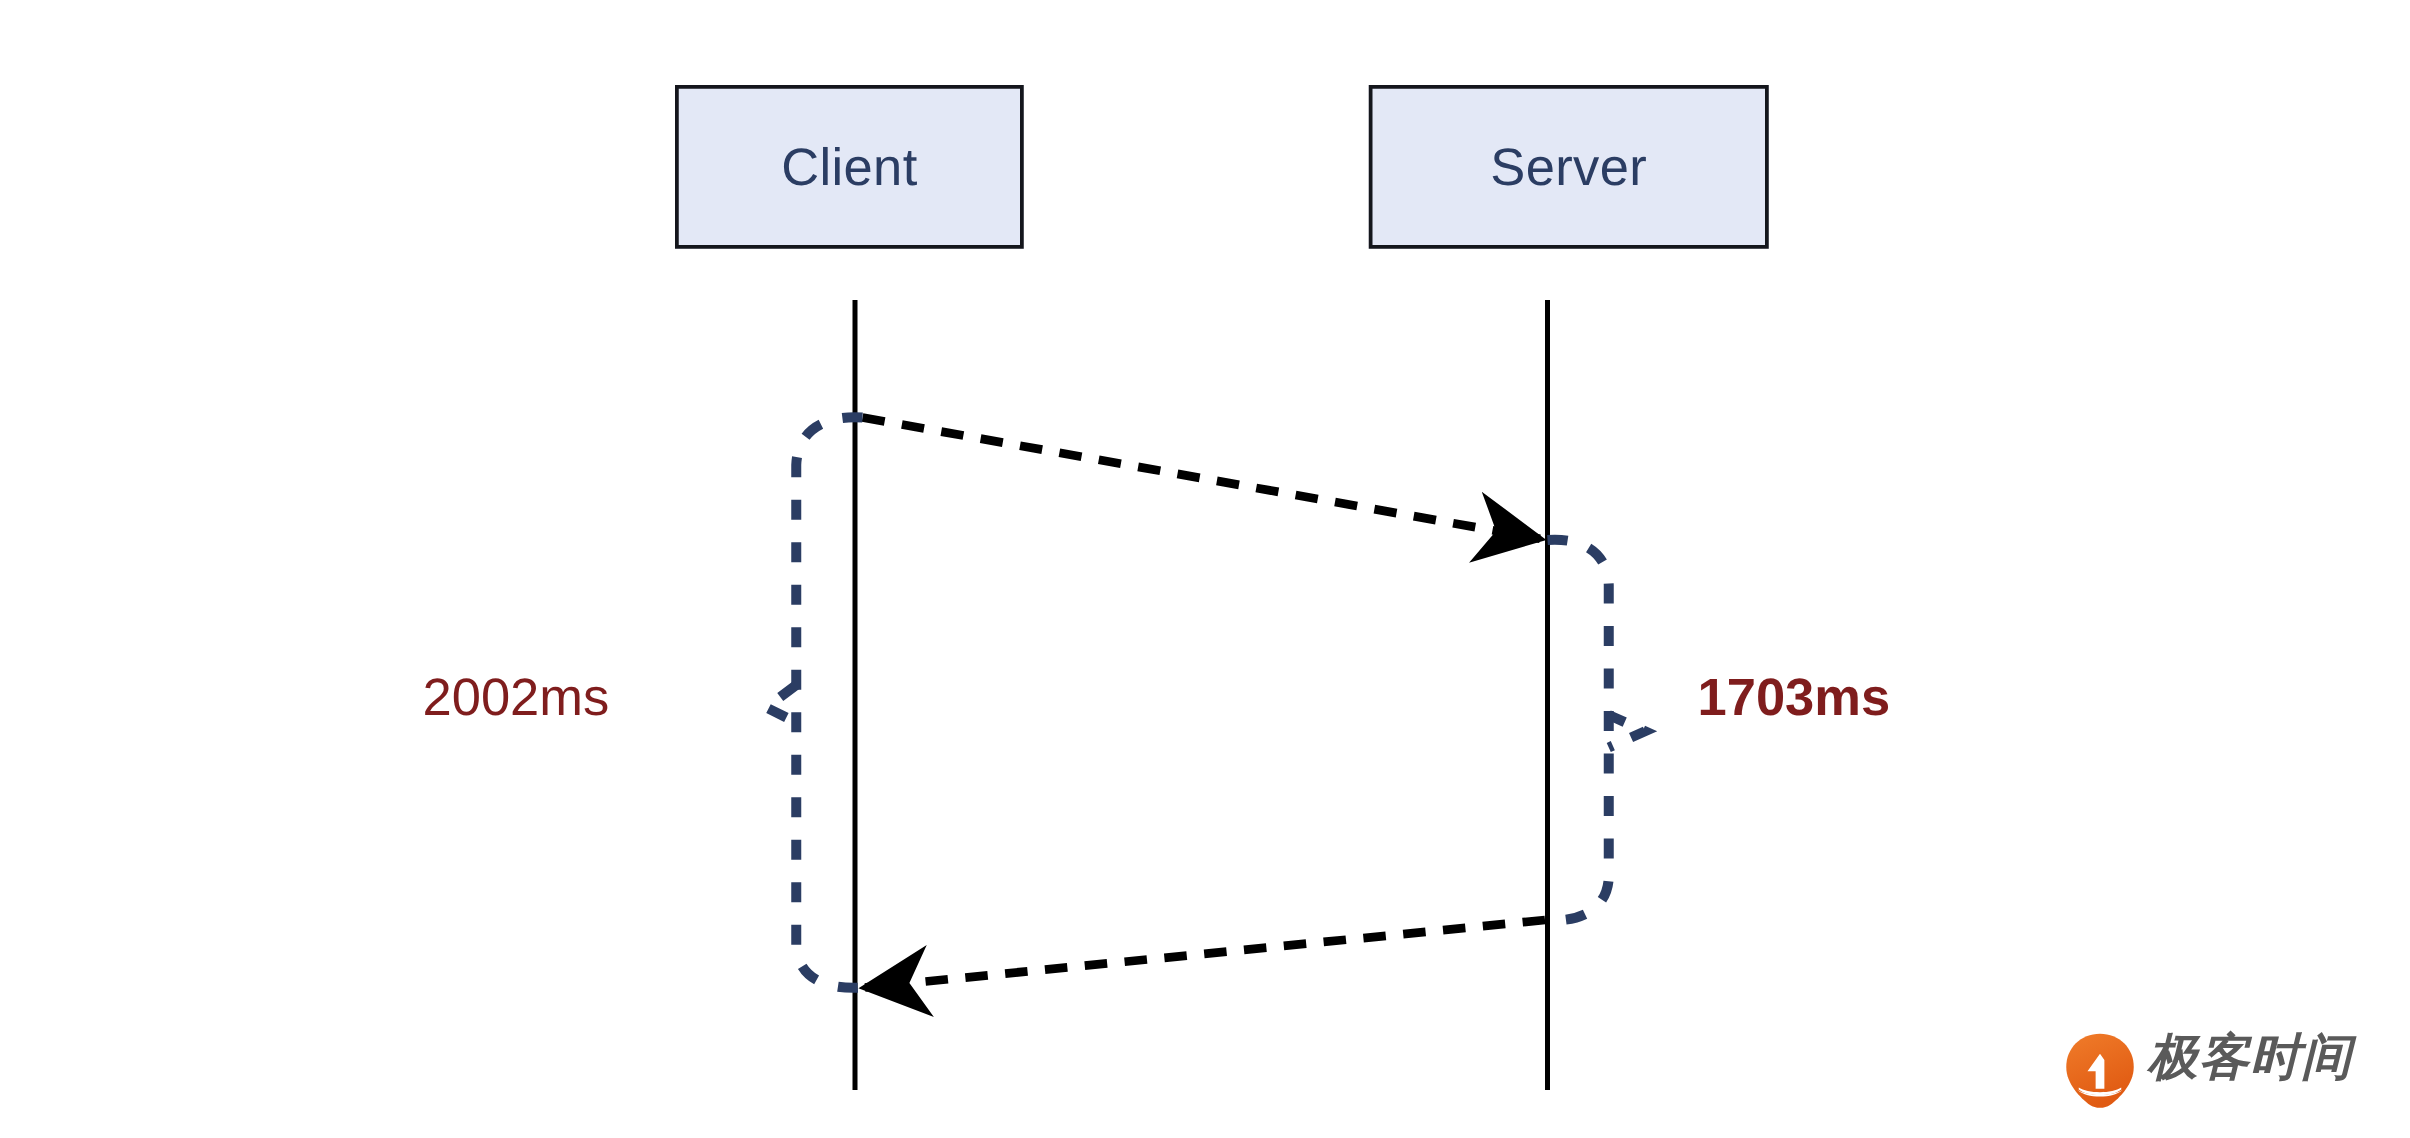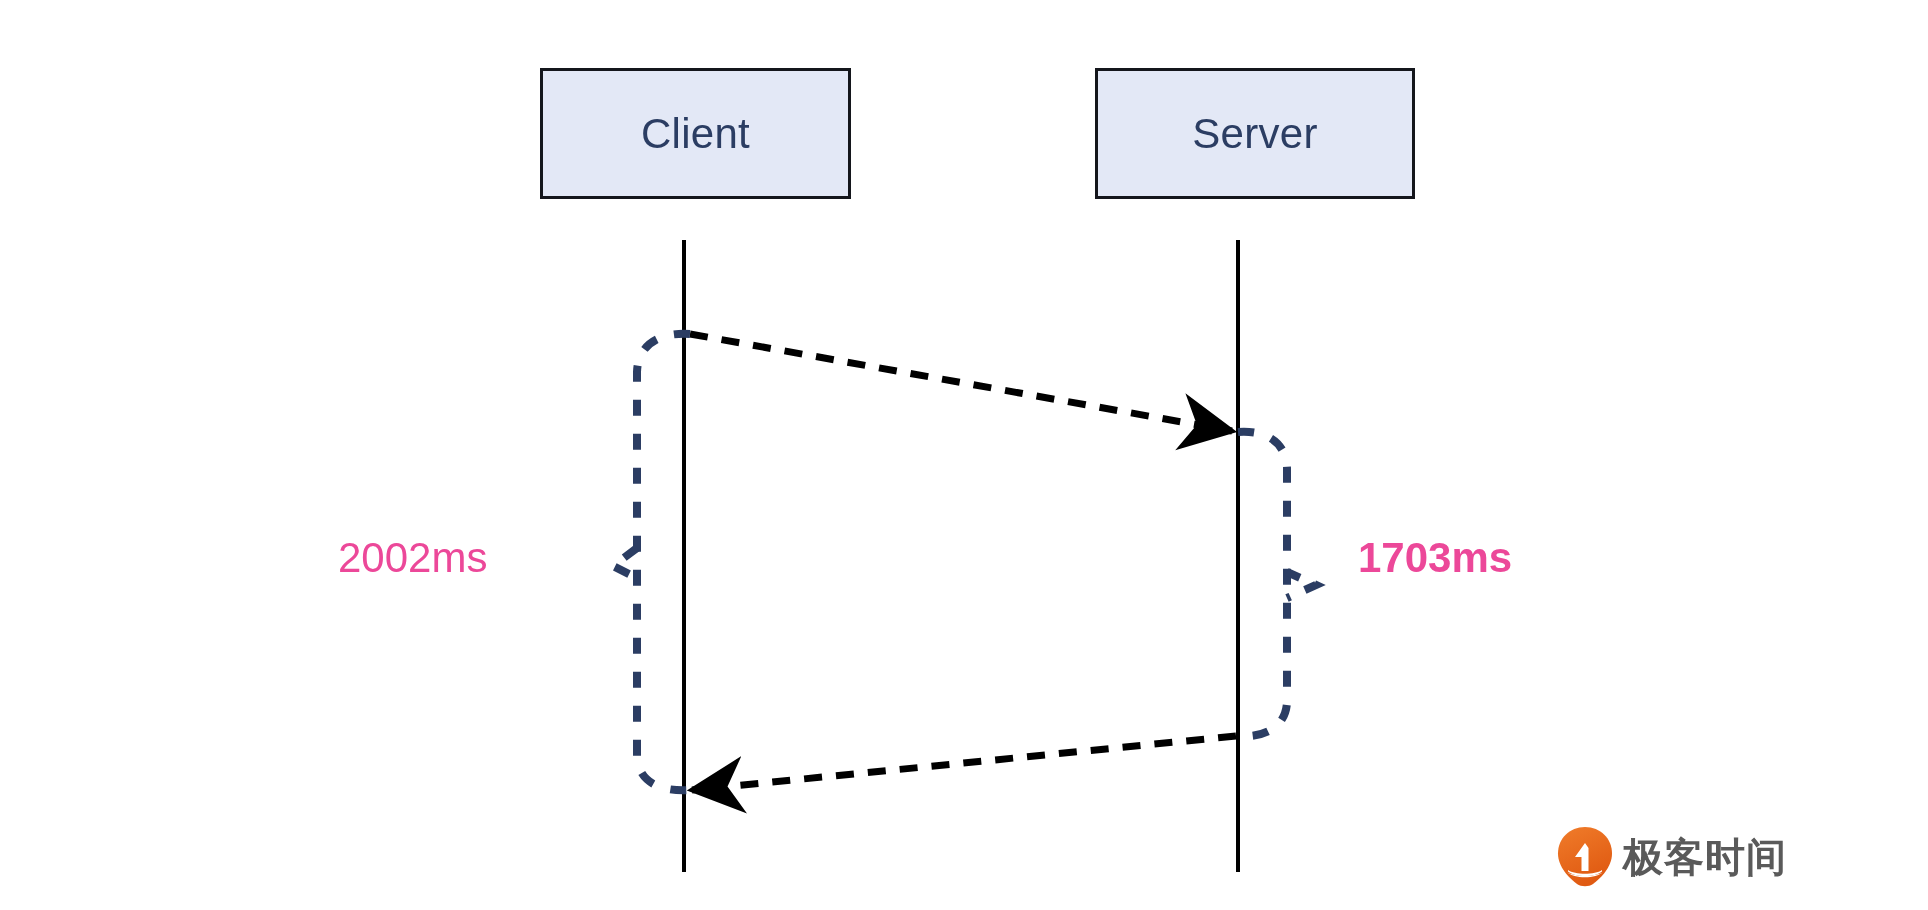--- a/index.html
+++ b/index.html
@@ -36,45 +36,46 @@
   }
   .participant-label {
     color: #2b3d63;
     font-size: 42px;
     font-weight: 400;
     letter-spacing: 0.3px;
     line-height: 1;
     user-select: none;
   }
 
-  #participant-client { left: 540px; top: 68px; width: 311px; height: 131px; }
+  #participant-client { left: 540px; top: 68px; width: 279px; height: 131px; }
   #participant-server { left: 1095px; top: 68px; width: 320px; height: 131px; }
 
   
   .duration-label {
     position: absolute;
-    color: #ec4899;
+    color: #7f1d1d;
     font-size: 42px;
     font-weight: 400;
     line-height: 1;
     white-space: nowrap;
     user-select: none;
   }
   #duration-label-client { left: 338px; top: 537px; }
   #duration-label-server { left: 1358px; top: 537px; font-weight: bold; }
 
   
   #watermark {
     position: absolute;
-    left: 1557px;
+    left: 1652px;
     top: 826px;
     display: flex;
-    align-items: center;
+    align-items: flex-start;
     gap: 10px;
     user-select: none;
+    font-style: italic;
   }
   #watermark-text {
     font-size: 40px;
     color: #5a5a5a;
     font-weight: 700;
     letter-spacing: 1px;
     line-height: 1;
     font-family: "DejaVu Sans", "Liberation Sans", sans-serif;
   }
 </style>

